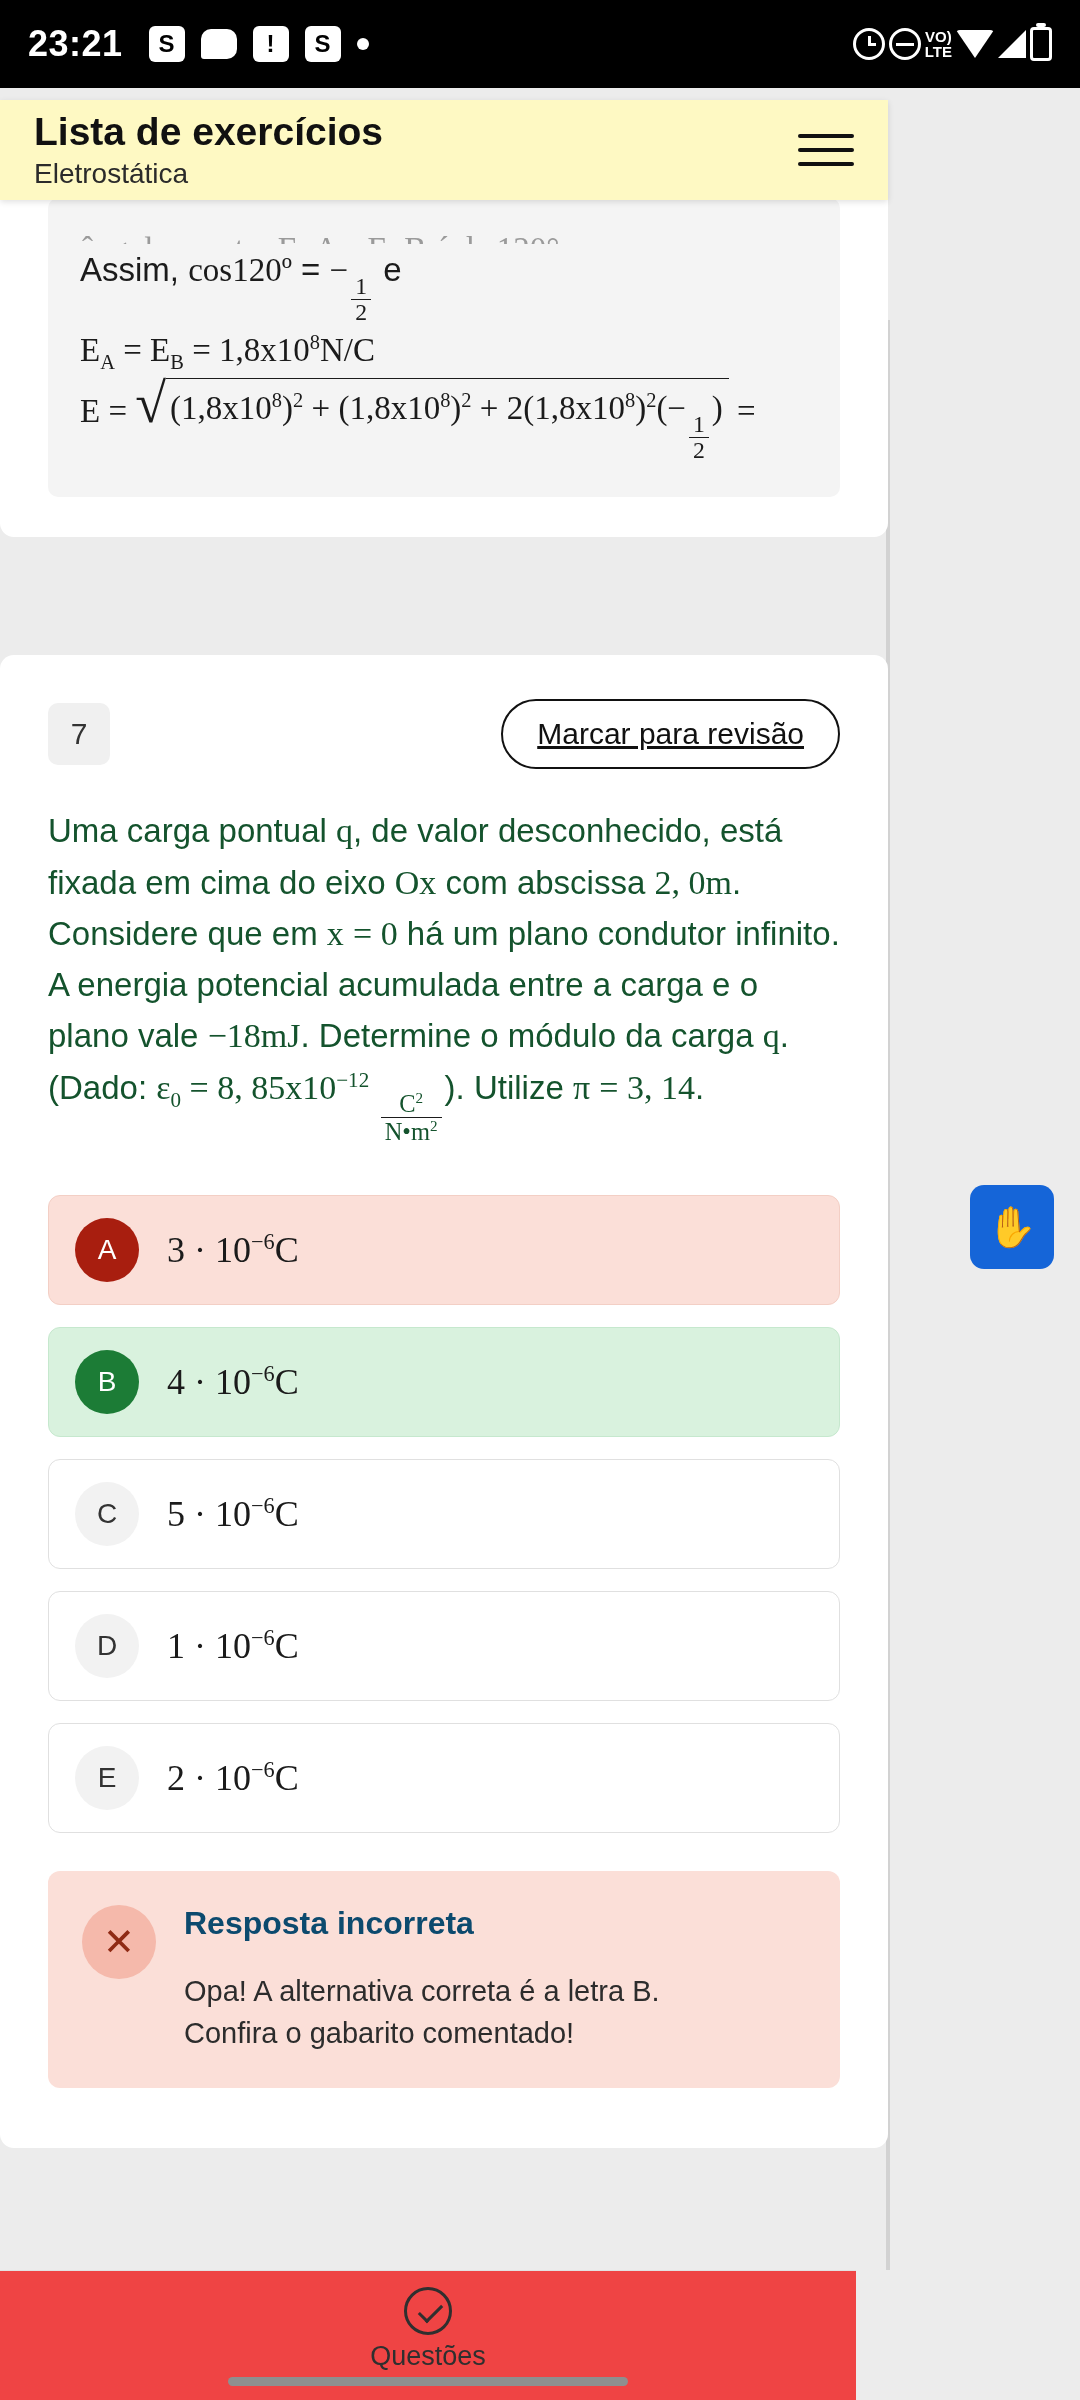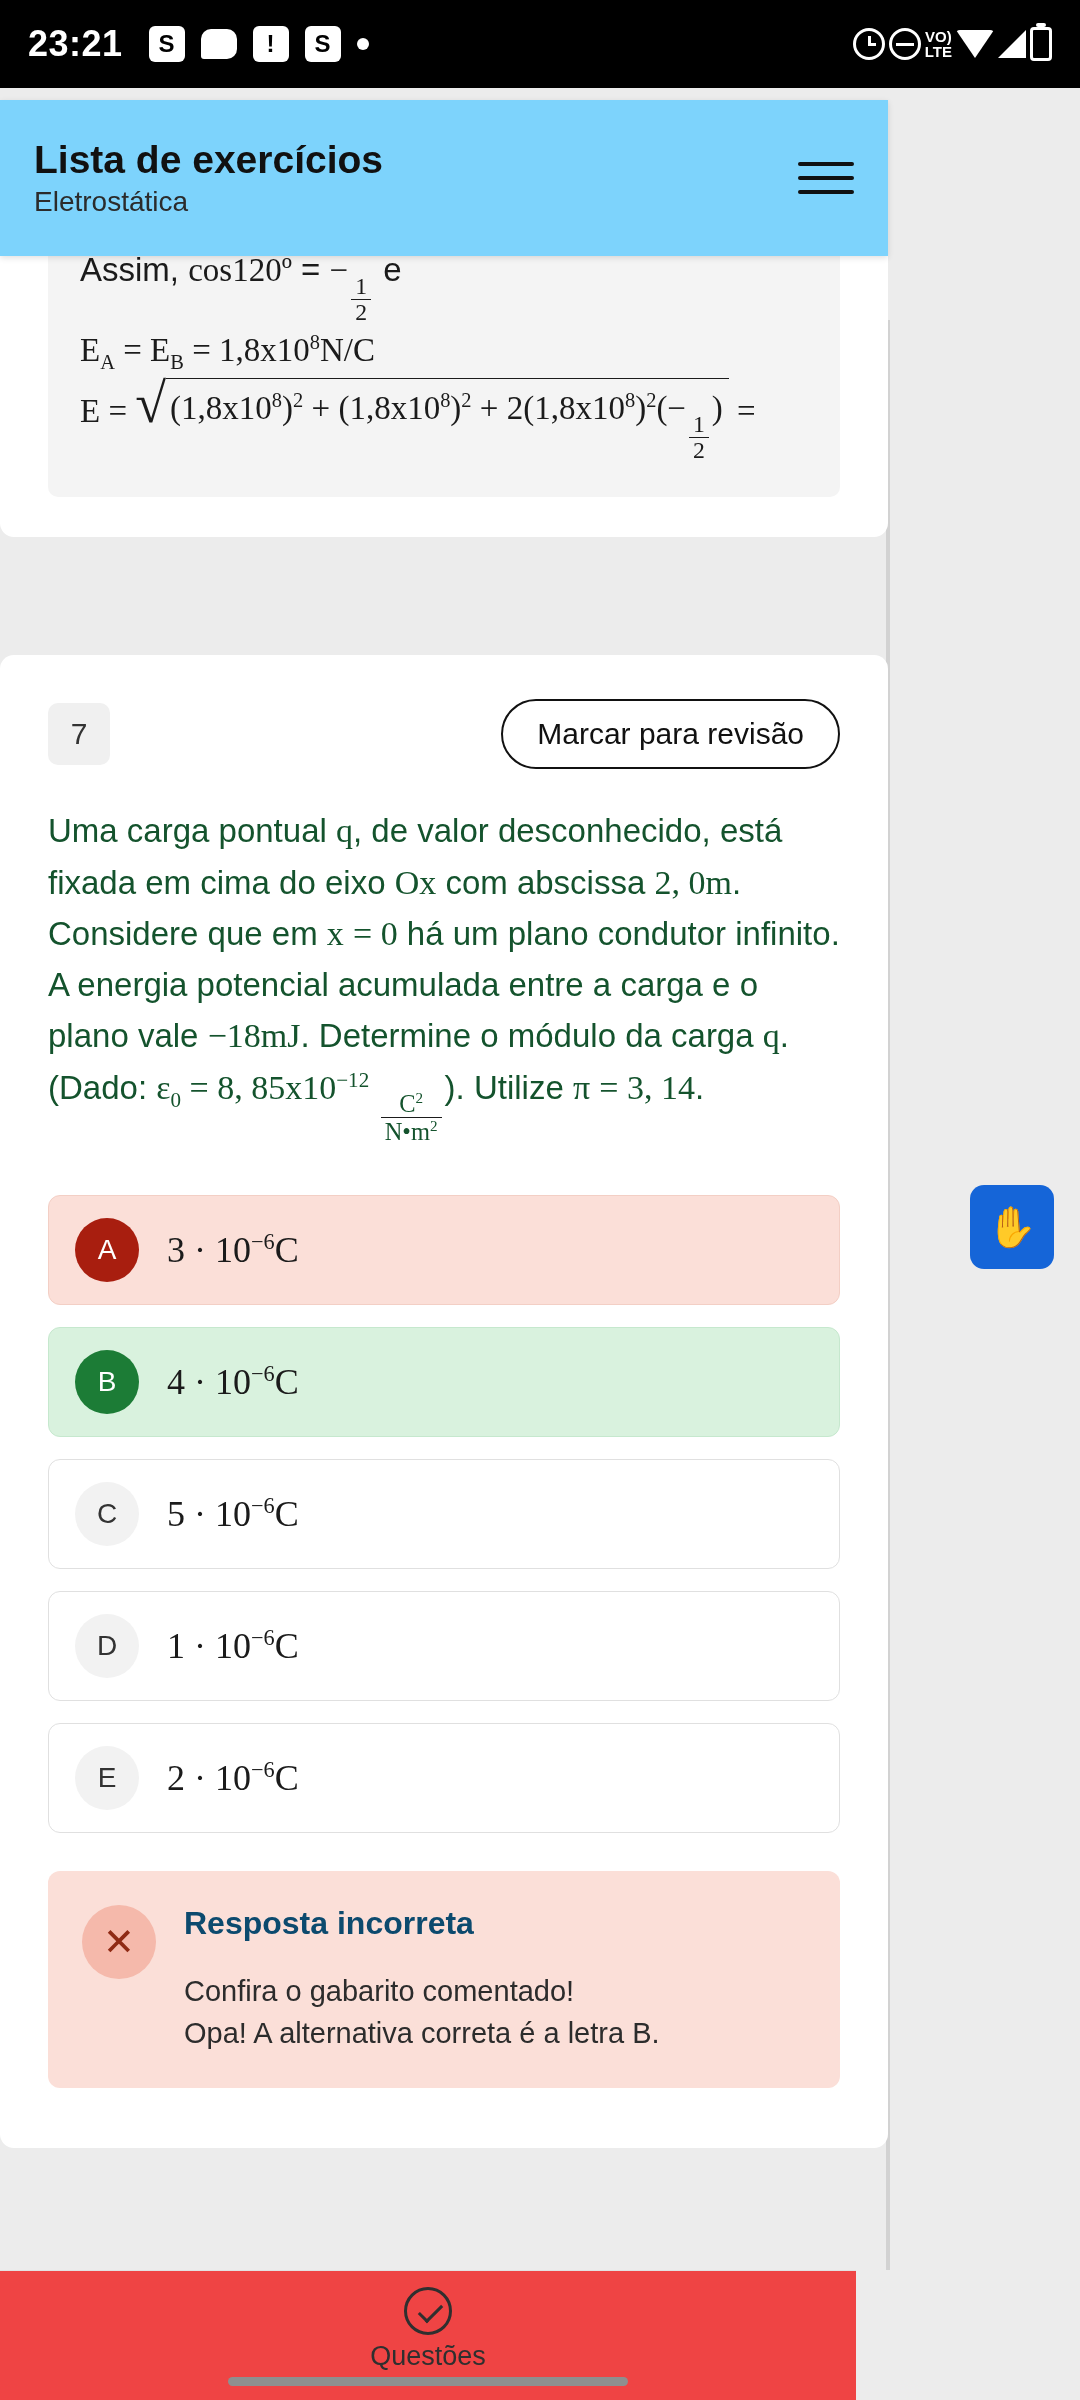--- a/index.html
+++ b/index.html
@@ -111,22 +111,22 @@
     content: ""; position: absolute;
     width: 10px; height: 4px; background: #fff;
     top: -7px; left: 3px; border-radius: 2px;
   }
 
   
   .appbar {
     position: absolute;
     top: 100px; left: 0;
     width: 888px;
-    height: 156px;
-    background: #7dd3fc;
+    height: 100px;
+    background: #fef9c3;
     display: flex;
     align-items: center;
     padding: 0 34px;
     z-index: 30;
     box-shadow: 0 2px 6px rgba(0,0,0,0.12);
   }
   .appbar-titles { display: flex; flex-direction: column; justify-content: center; }
   .app-title { font-size: 39px; font-weight: 700; color: #111; line-height: 1.12; }
   .app-subtitle { font-size: 28px; color: #2b2b2b; margin-top: 4px; }
   .hamburger {
@@ -198,20 +198,21 @@
     font-size: 30px; color: #333;
   }
   .review-btn {
     margin-left: auto;
     border: 2px solid #111;
     border-radius: 40px;
     padding: 16px 34px;
     font-size: 30px;
     color: #111;
     background: #fff;
+    text-decoration: underline;
   }
   .q-text {
     padding: 36px 48px 0 48px;
     font-size: 33px;
     line-height: 1.52;
     color: #14532d;
   }
   .q-text .math { font-size: 34px; }
 
   .options { padding: 28px 48px 0 48px; }
@@ -430,22 +431,22 @@
         <div class="option">
           <div class="opt-letter">E</div>
           <div class="opt-text">2 · 10<sup class="s">−6</sup><span class="it">C</span></div>
         </div>
       </div>
 
       <div class="feedback">
         <div class="fb-icon">✕</div>
         <div>
           <div class="fb-title">Resposta incorreta</div>
+          <div class="fb-line">Opa! A alternativa correta é a letra B.</div>
           <div class="fb-line">Confira o gabarito comentado!</div>
-          <div class="fb-line">Opa! A alternativa correta é a letra B.</div>
         </div>
       </div>
 
       <div style="height:60px"></div>
     </div>
   </div>
 
   <div class="appbar">
     <div class="appbar-titles">
       <div class="app-title">Lista de exercícios</div>

